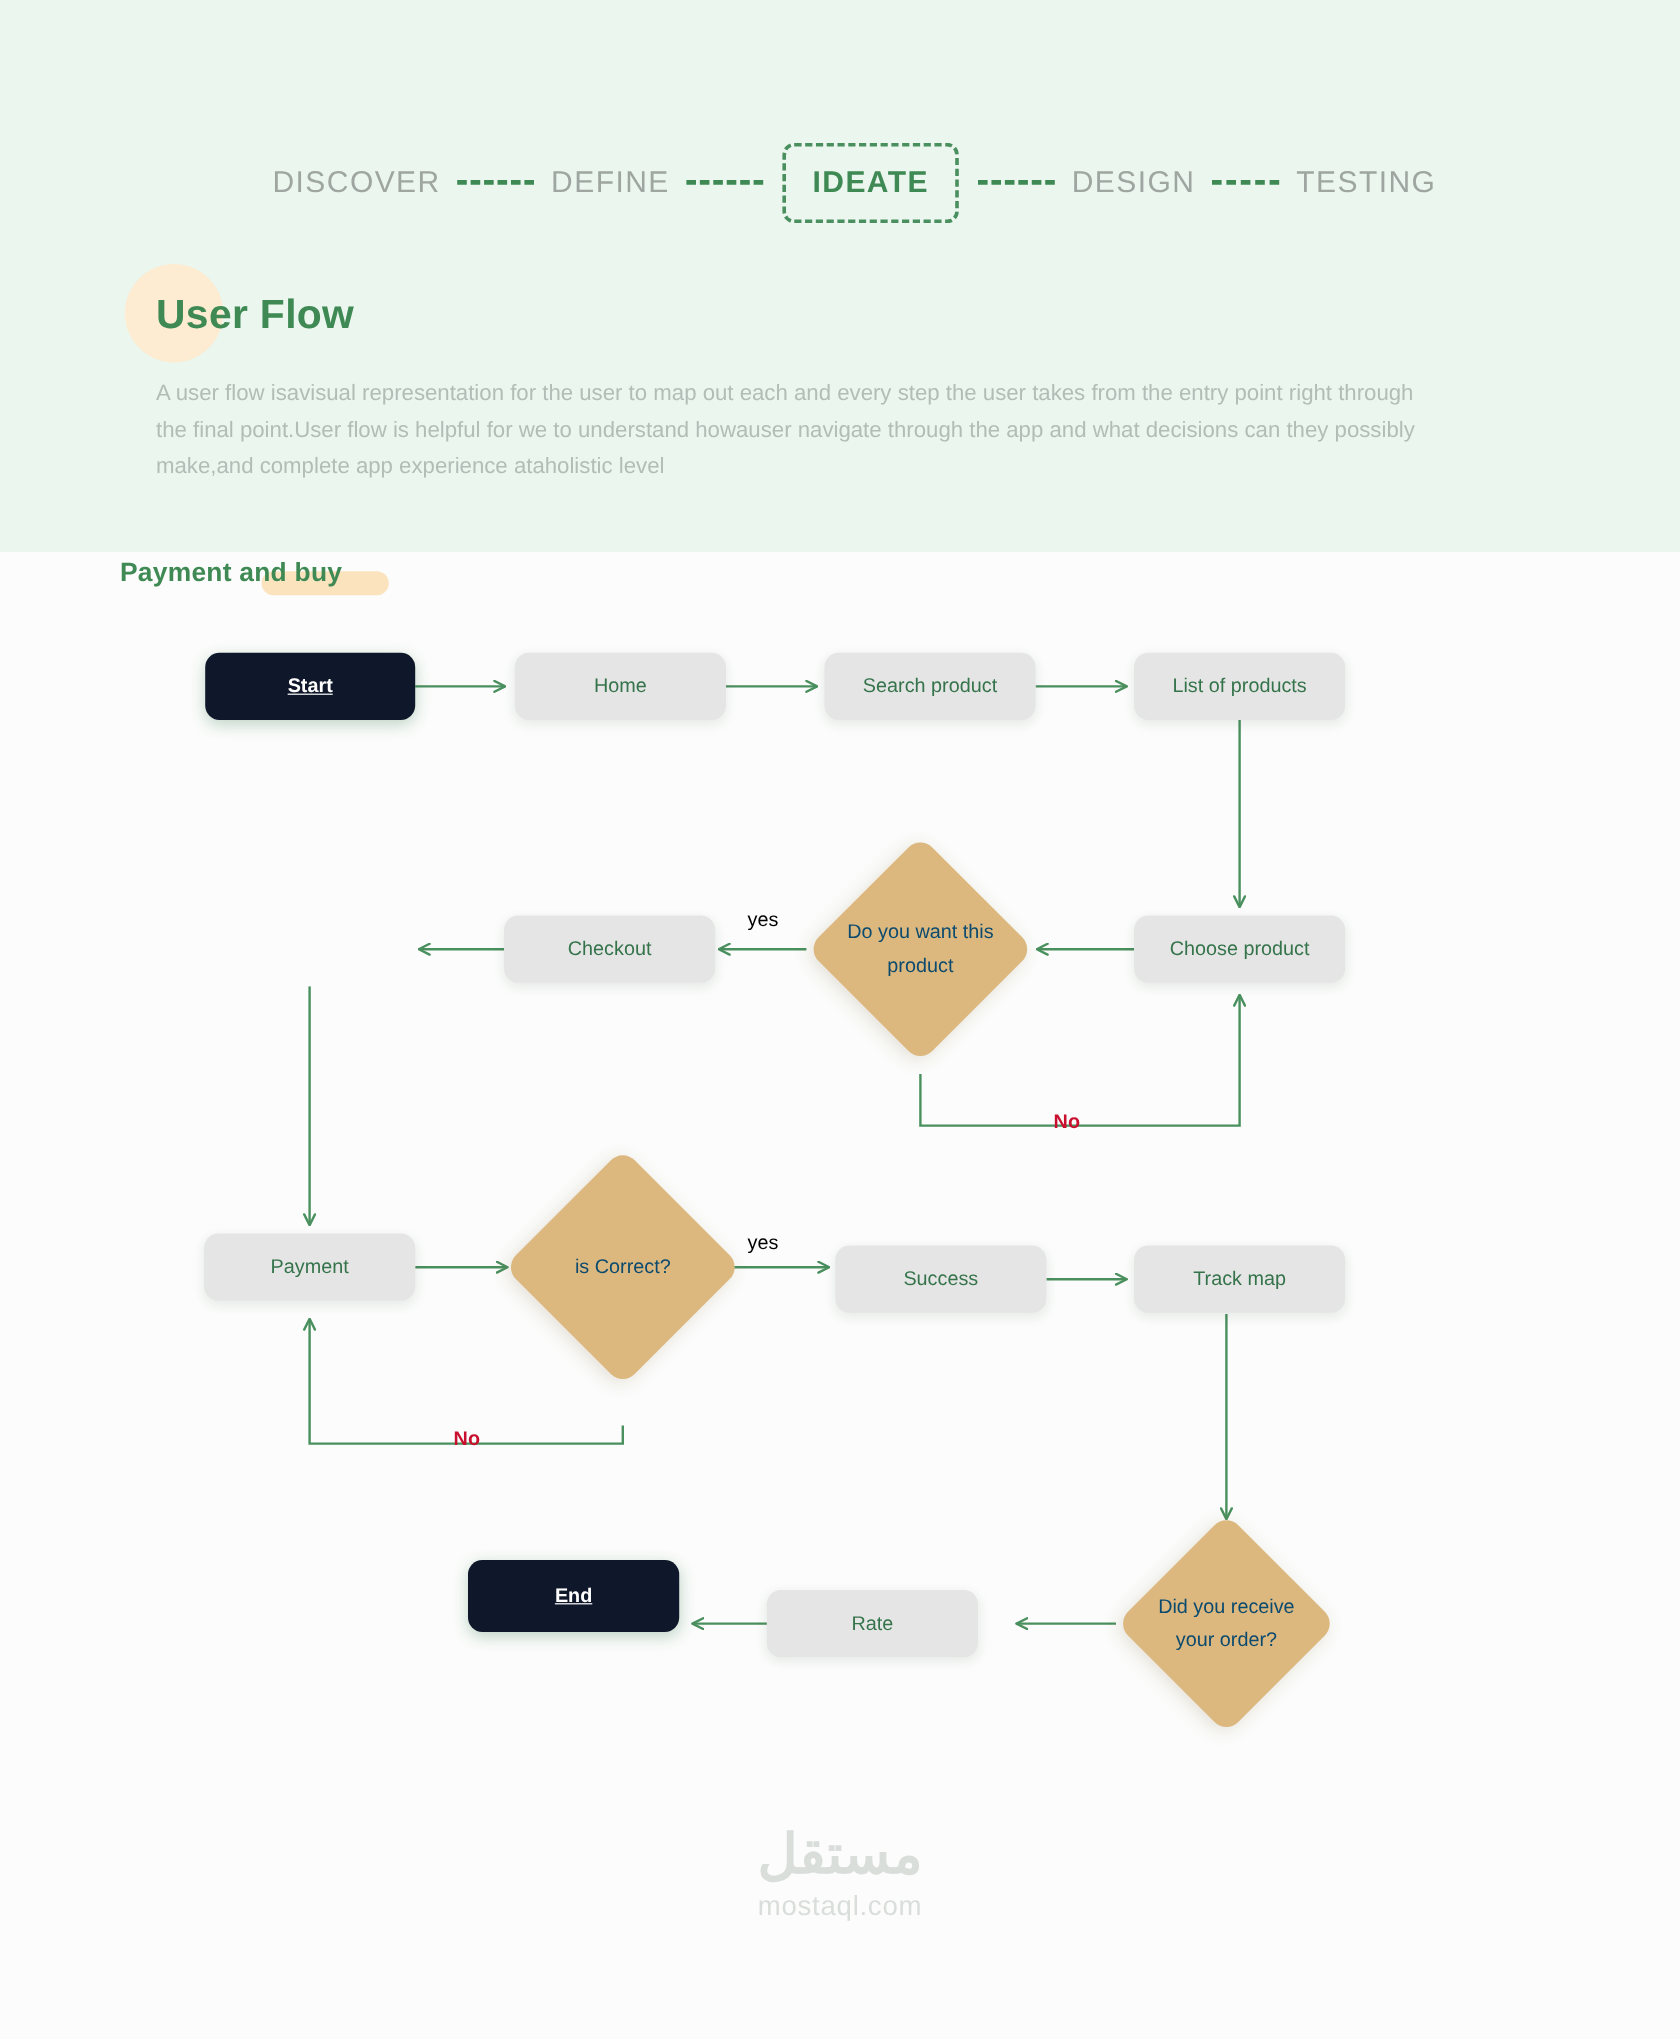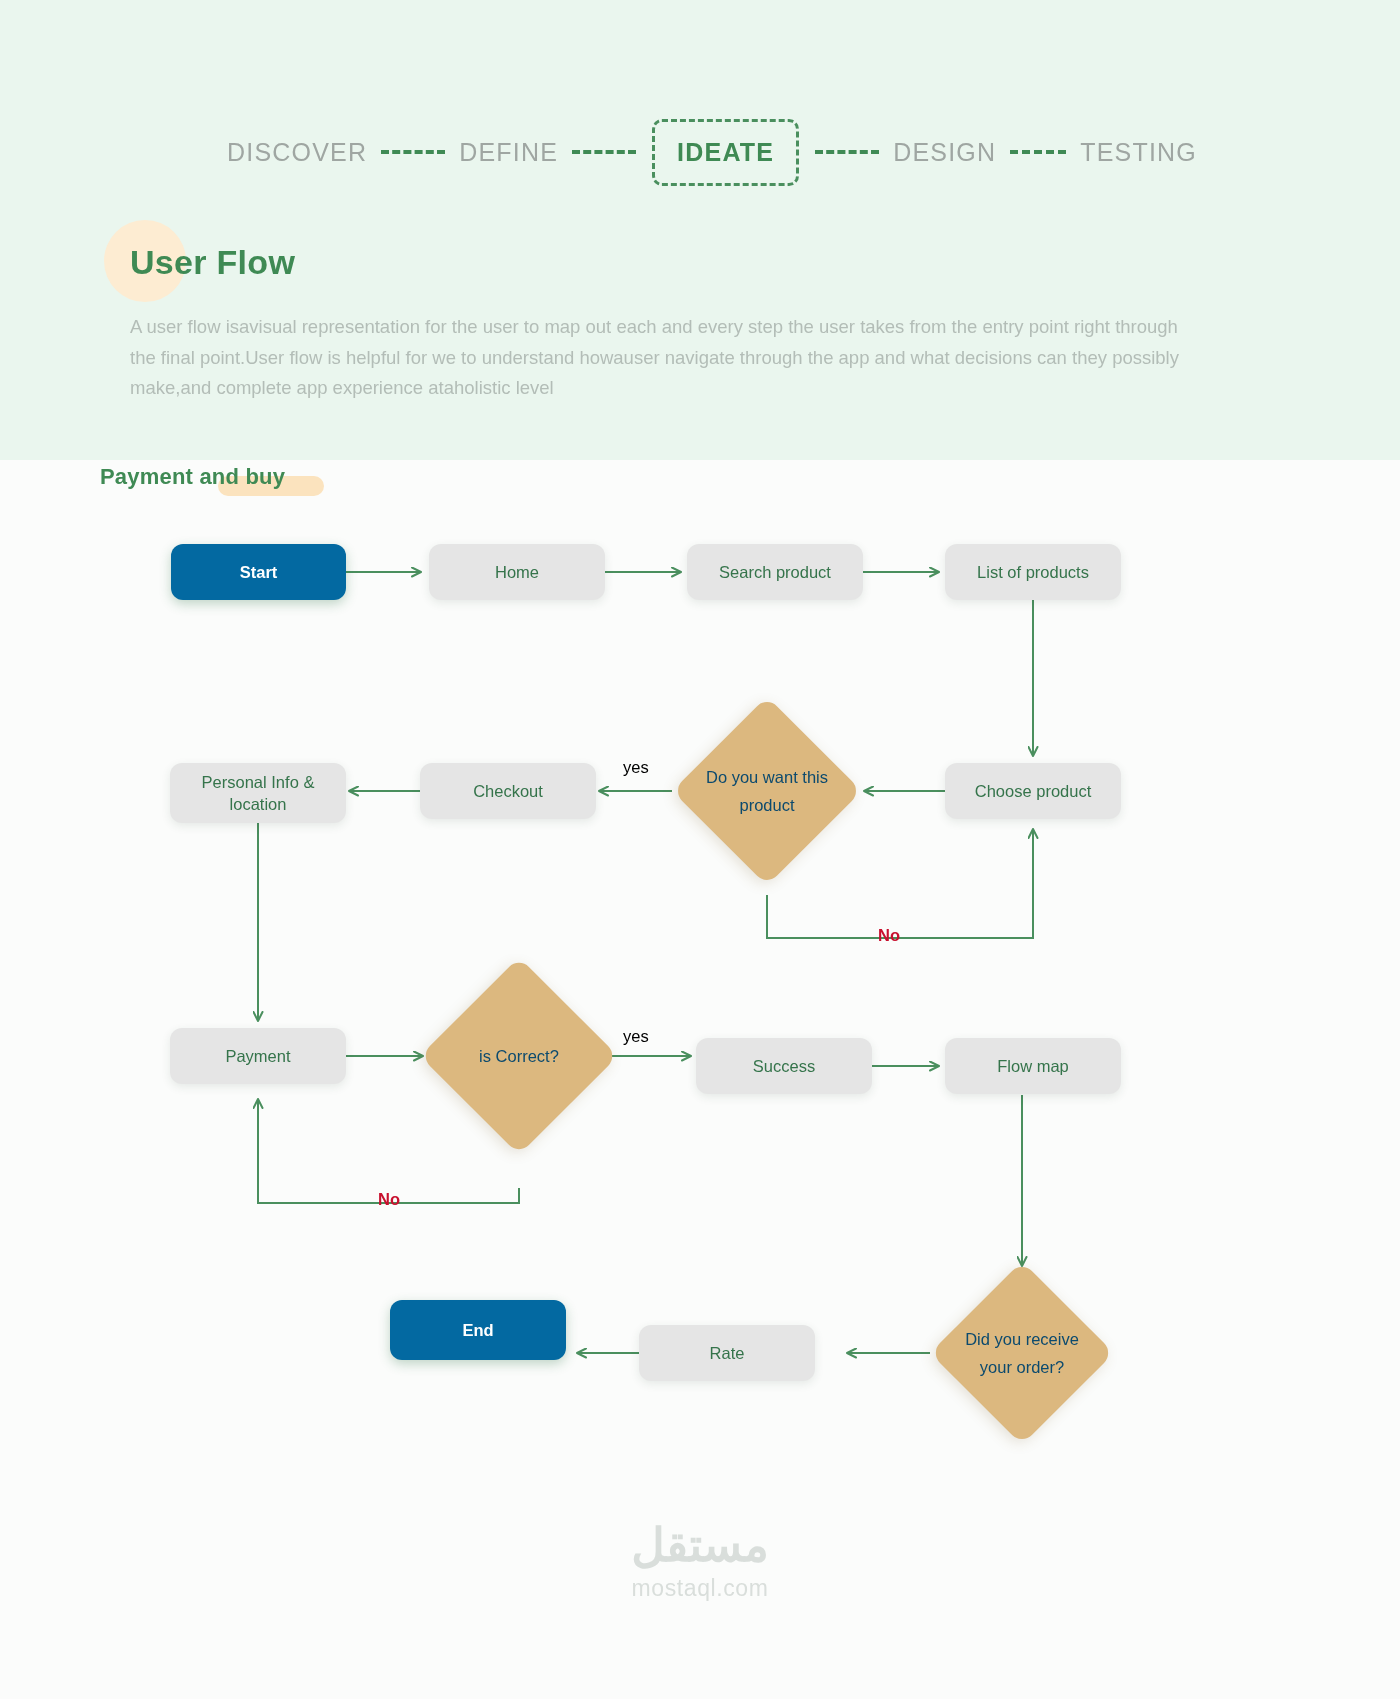--- a/index.html
+++ b/index.html
@@ -101,24 +101,25 @@
     text-align: center;
     border-radius: 12px;
     background: #e5e5e5;
     box-shadow: 0 3px 10px rgba(40,70,50,0.10);
     color: #35744b;
     font-size: 16.5px;
     line-height: 22px;
     padding: 6px 10px;
   }
   .node.terminal {
-    background: #0369a1;
+    background: #0f172a;
     color: #ffffff;
     font-weight: 600;
     box-shadow: 0 4px 12px rgba(40,110,65,0.28);
+    text-decoration: underline;
   }
   .diamond {
     position: absolute;
     background: #dcb87f;
     transform: rotate(45deg);
     border-radius: 14px;
     box-shadow: 0 4px 14px rgba(130,100,50,0.18);
   }
   .diamond-text {
     position: absolute;
@@ -231,32 +232,31 @@
     <div class="node" style="left:429px; top:44px; width:176px; height:56px;">Home</div>
     <div class="node" style="left:687px; top:44px; width:176px; height:56px;">Search product</div>
     <div class="node" style="left:945px; top:44px; width:176px; height:56px;">List of products</div>
 
     <div class="node" style="left:945px; top:263px; width:176px; height:56px;">Choose product</div>
 
     <div class="diamond" style="left:700px; top:224px; width:134px; height:134px;"></div>
     <div class="diamond-text" style="left:692px; top:224px; width:150px; height:134px;">Do you want this product</div>
 
     <div class="node" style="left:420px; top:263px; width:176px; height:56px;">Checkout</div>
-    <div class="node" style="left:170px; top:263px; width:176px; height:60px;">Personal Info &amp; location</div>
 
     <span class="edge-label yes" style="left:623px; top:258px;">yes</span>
     <span class="edge-label no" style="left:878px; top:426px;">No</span>
 
     <div class="node" style="left:170px; top:528px; width:176px; height:56px;">Payment</div>
 
     <div class="diamond" style="left:449px; top:486px; width:140px; height:140px;"></div>
     <div class="diamond-text" style="left:444px; top:486px; width:150px; height:140px;">is Correct?</div>
 
     <div class="node" style="left:696px; top:538px; width:176px; height:56px;">Success</div>
-    <div class="node" style="left:945px; top:538px; width:176px; height:56px;">Flow map</div>
+    <div class="node" style="left:945px; top:538px; width:176px; height:56px;">Track map</div>
 
     <span class="edge-label yes" style="left:623px; top:527px;">yes</span>
     <span class="edge-label no" style="left:378px; top:690px;">No</span>
 
     <div class="diamond" style="left:957px; top:788px; width:130px; height:130px;"></div>
     <div class="diamond-text" style="left:947px; top:788px; width:150px; height:130px;">Did you receive your order?</div>
 
     <div class="node" style="left:639px; top:825px; width:176px; height:56px;text-align:center;">Rate</div>
     <div class="node terminal" style="left:390px; top:800px; width:176px; height:60px;">End</div>
   </div>

